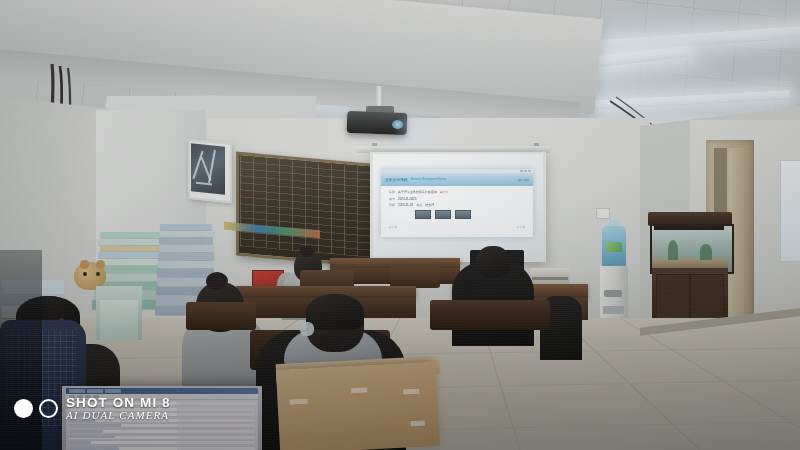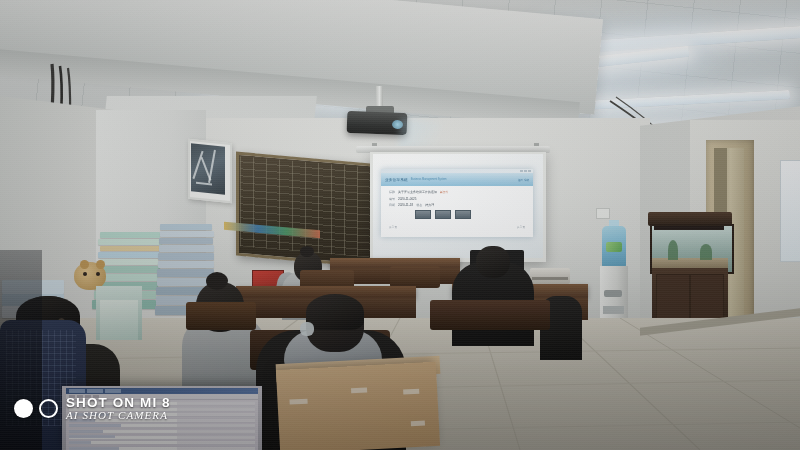--- a/index.html
+++ b/index.html
@@ -562,17 +562,17 @@
   <div class="abs grade2"></div>
   <div class="abs noise"></div>
 
   <div class="abs wm">
     <span class="wm-dots">
       <span class="wm-dot-filled"></span>
       <span class="wm-dot-ring"></span>
     </span>
     <span class="wm-text">
       <div class="wm-l1">SHOT ON MI 8</div>
-      <div class="wm-l2">AI SHOT CAMERA</div>
+      <div class="wm-l2">AI DUAL CAMERA</div>
     </span>
   </div>
 
 </div>
 
 </body></html>

